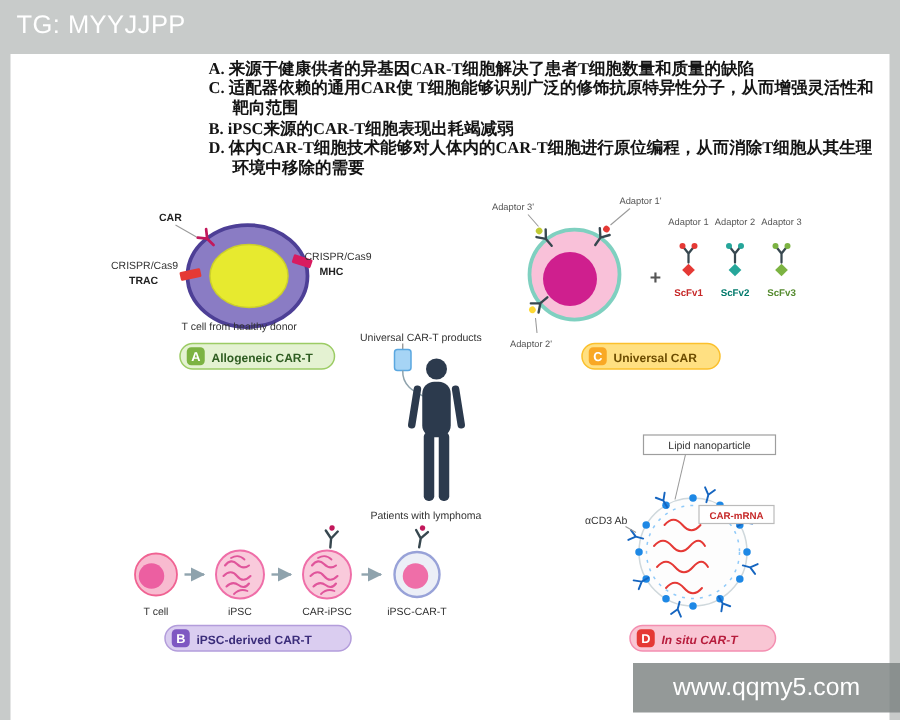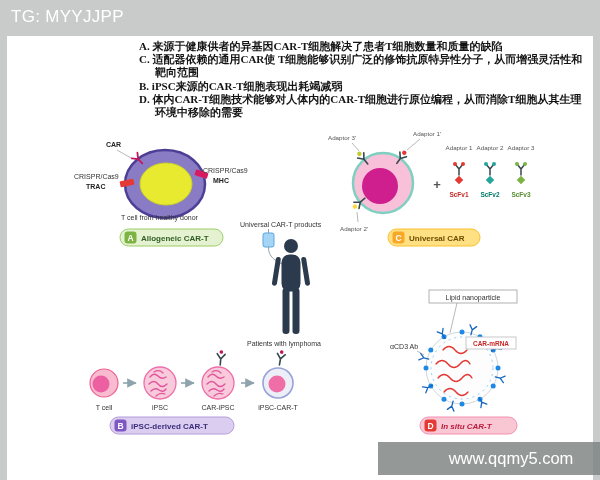--- a/index.html
+++ b/index.html
@@ -17,21 +17,21 @@
   .question{
     position:absolute;left:95px;top:40px;width:447px;max-height:88px;overflow:hidden;
     font-family:"Liberation Serif",serif;font-size:11px;line-height:13.2px;
     color:#141414;font-weight:600;margin-left:44px;
   }
   .opt{padding-left:16px;text-indent:-16px;}
   .fig{position:absolute;left:0;top:0;}
   .wm-box{
     position:absolute;right:0;bottom:5px;width:178px;height:33px;
     background:rgba(124,130,129,.82);
-    display:flex;align-items:center;justify-content:center;padding-left:44px;
+    display:flex;align-items:center;justify-content:center;
   }
   .wm-text{color:#ffffff;font-size:16.5px;}
   svg text{font-family:"Liberation Sans",sans-serif;}
   .t6{font-size:6.2px;fill:#555;}
   .t65b{font-size:6.5px;font-weight:bold;}
   .t7{font-size:7px;fill:#333;}
   .t7b{font-size:7px;font-weight:bold;fill:#222;}
   .t8b{font-size:8px;font-weight:bold;}
   .lt{font-size:8.5px;font-weight:bold;fill:#fff;}
   .ln{stroke:#999;stroke-width:.7;}

